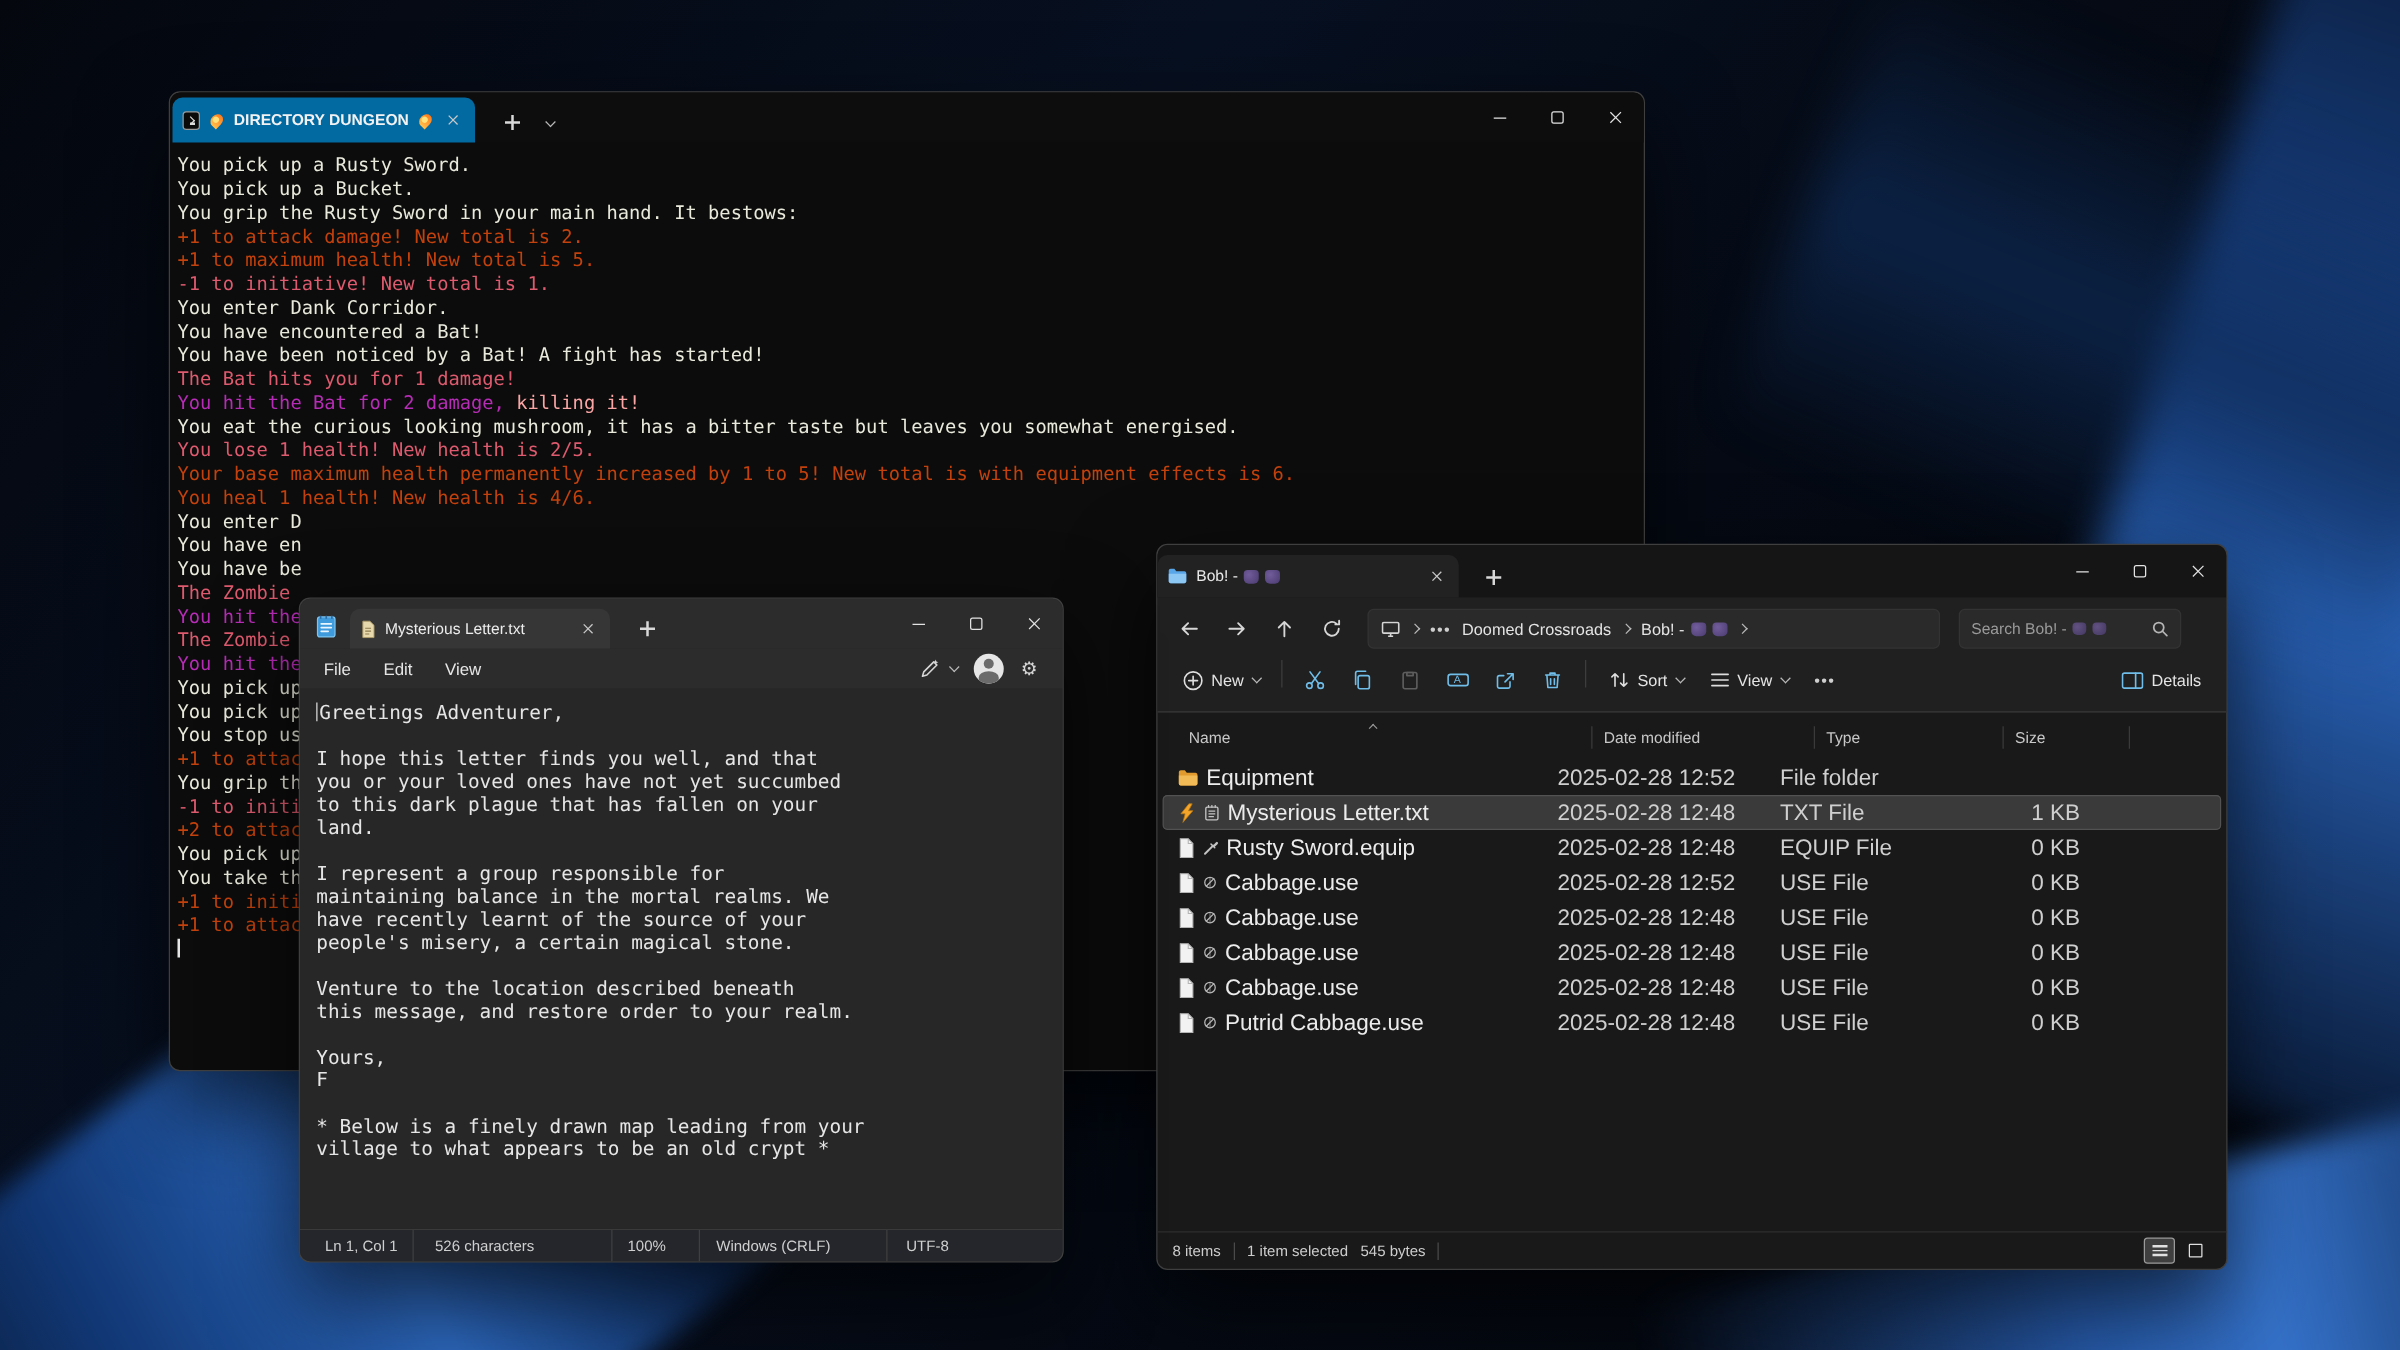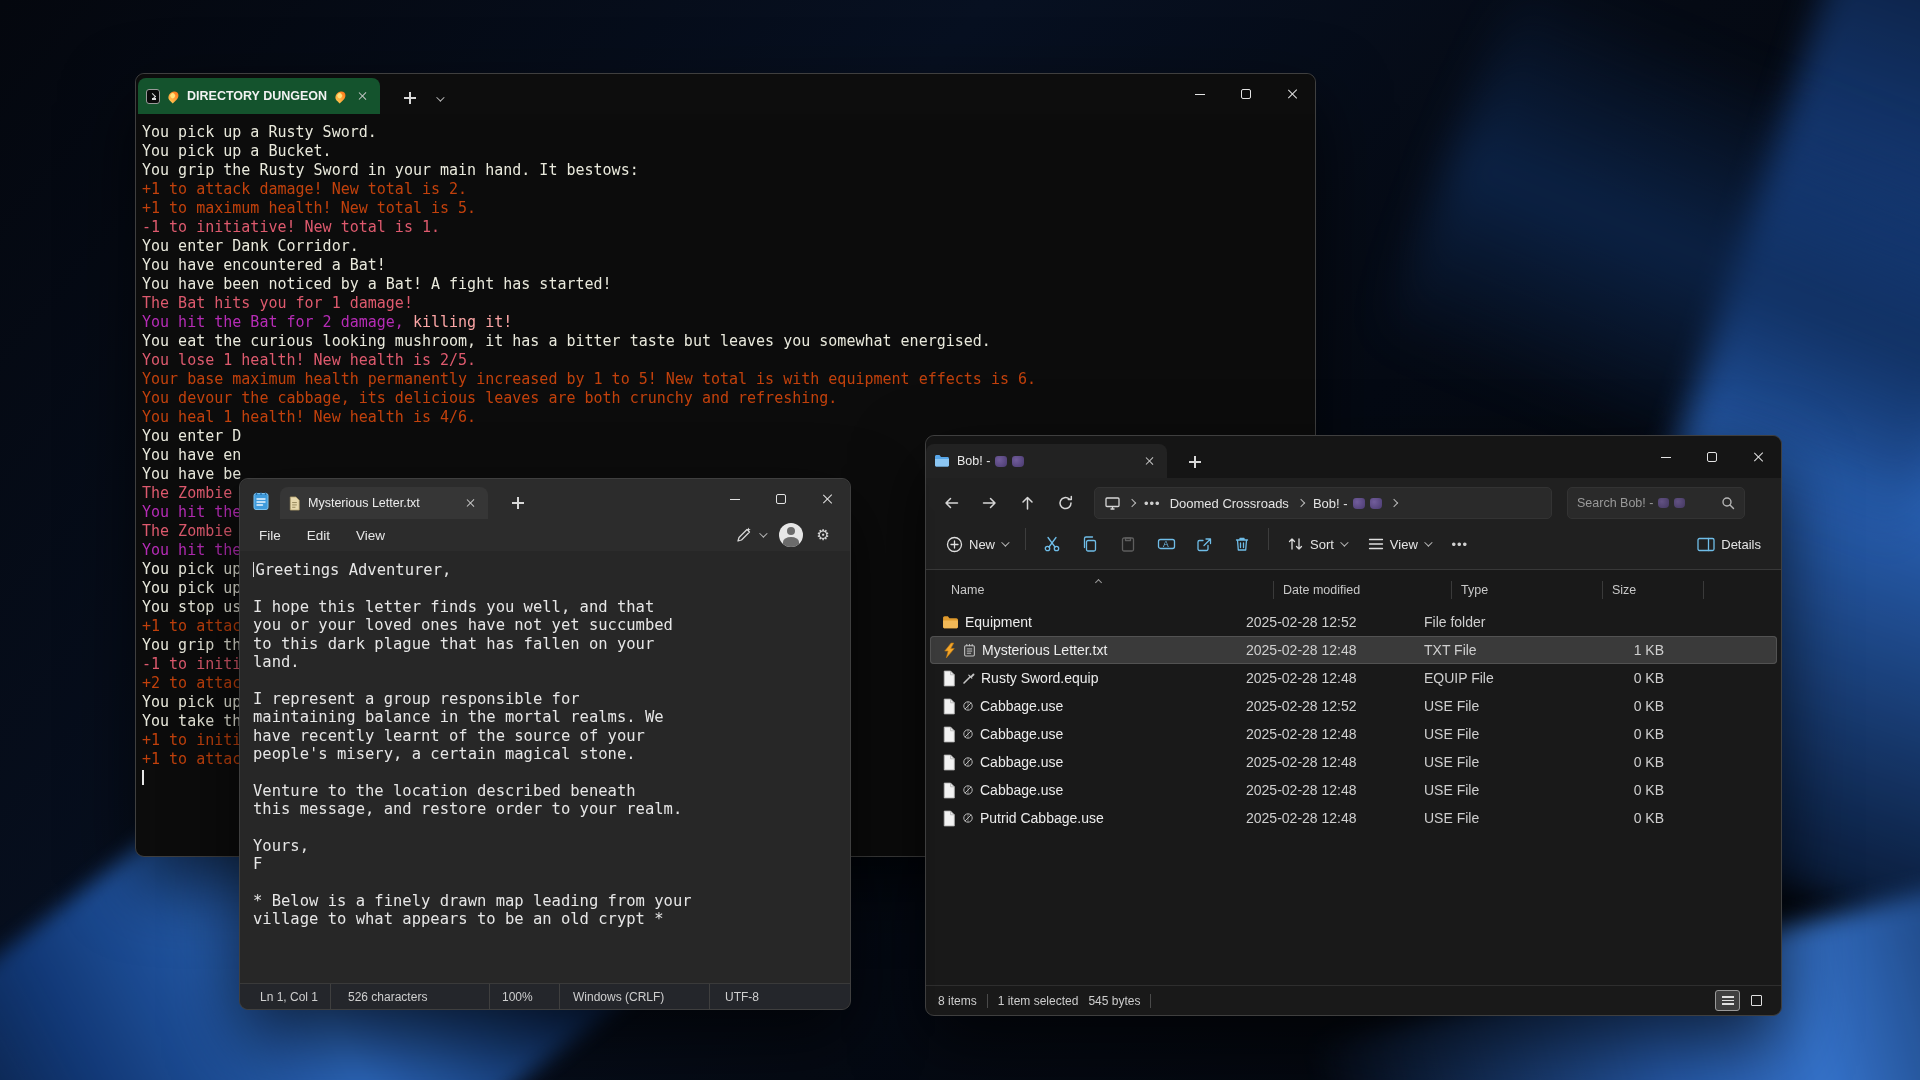--- a/index.html
+++ b/index.html
@@ -26,21 +26,21 @@
   .glyph-close{position:relative;width:12px;height:12px}
   .glyph-close::before,.glyph-close::after{content:"";position:absolute;left:5.5px;top:0;width:1.2px;height:12px;background:#e3e3e3}
   .glyph-close::before{transform:rotate(45deg)}.glyph-close::after{transform:rotate(-45deg)}
   .chev{display:inline-block;width:6px;height:6px;border-right:1.4px solid #b9b9b9;border-bottom:1.4px solid #b9b9b9}
   .chev-down{transform:rotate(45deg) translateY(-2px)}
   .chev-right{transform:rotate(-45deg)}
   .chev-up{transform:rotate(-135deg)}
   
   .term{left:135px;top:73px;width:1181px;height:784px;background:#0c0c0c;z-index:1}
   .term-tabbar{height:40px;display:flex;align-items:flex-end;background:#0d0d0d;border-radius:9px 9px 0 0}
-  .term-tab{margin:0 0 0 2px;width:242px;height:36px;background:#14532d;border-radius:8px 8px 0 0;display:flex;align-items:center;padding:0 8px;gap:7px}
+  .term-tab{margin:0 0 0 2px;width:242px;height:36px;background:#0369a1;border-radius:8px 8px 0 0;display:flex;align-items:center;padding:0 8px;gap:7px}
   .cmd-ic{width:17px;height:15px;border:1px solid #9a9a9a;border-radius:3px;background:#0a0a0a;position:relative}
   .cmd-ic::before{content:"";position:absolute;left:3px;top:4px;width:4px;height:4px;border-left:1.3px solid #dcdcdc;border-bottom:1.3px solid #dcdcdc;transform:rotate(-135deg)}
   .cmd-ic::after{content:"";position:absolute;right:3px;bottom:3px;width:4px;height:1.2px;background:#dcdcdc}
   .flame{position:relative;width:11px;height:11px;background:linear-gradient(#ffc04d,#ff7a1a);border-radius:0 50% 50% 50%;transform:rotate(-135deg);margin:0 2px}
   .flame::after{content:"";position:absolute;left:3px;top:3px;width:5px;height:5px;border-radius:50%;background:#ffe27a}
   .term-tab-title{font-size:12.5px;font-weight:bold;color:#f2f2f2;white-space:nowrap;flex:1;text-align:center}
   .tab-x{position:relative;width:18px;height:18px;flex:0 0 auto}
   .tab-x::before,.tab-x::after{content:"";position:absolute;left:8.4px;top:4px;width:1.1px;height:10px;background:#c9c9c9}
   .tab-x::before{transform:rotate(45deg)}.tab-x::after{transform:rotate(-45deg)}
   .term-plus{margin-left:22px;margin-bottom:8px;position:relative;width:16px;height:16px}
@@ -78,21 +78,21 @@
   .ico-blue{stroke:#6fbde8;fill:none;stroke-width:1.3;stroke-linecap:round;stroke-linejoin:round}
   .ico-dim{stroke:#5e5e5e;fill:none;stroke-width:1.3;stroke-linecap:round;stroke-linejoin:round}
   .ico-wht{stroke:#dedede;fill:none;stroke-width:1.3;stroke-linecap:round;stroke-linejoin:round}
   .fx-details-btn{margin-left:auto}
   .fx-header{height:32px;margin-top:4px;display:grid;grid-template-columns:332px 178px 151px 101px;align-items:center;padding-left:16px;font-size:12.5px;color:#c8c8c8;position:relative}
   .fx-header>div{padding-left:9px;border-right:1px solid #3a3a3a;height:18px;display:flex;align-items:center}
   .fx-header>div:first-child{padding-left:9px}
   .sortcaret{position:absolute;left:170px;top:0px}
   .sortcaret .chev{border-color:#9a9a9a;width:5px;height:5px}
   .fx-list{flex:1;padding-top:2px}
-  .fx-row{display:grid;grid-template-columns:304px 178px 151px 101px;align-items:center;height:28px;margin:0 4px;padding-left:12px;border-radius:4px;font-size:14px;color:#cfcfcf}
+  .fx-row{display:grid;grid-template-columns:304px 178px 151px 101px;align-items:center;height:28px;margin:0 4px;padding-left:12px;border-radius:4px;font-size:18px;color:#cfcfcf}
   .fx-row.selected{background:#3a3a3a;box-shadow:inset 0 0 0 1px #525252}
   .fx-namecell{display:flex;align-items:center;gap:6px;color:#ececec;overflow:hidden;white-space:nowrap}
   .fx-icon,.fx-glyph{display:inline-flex;align-items:center}
   .fx-size{text-align:right;padding-right:12px}
   .fx-statusbar{height:30px;border-top:1px solid #2e2e2e;display:flex;align-items:center;padding:0 12px;gap:10px;font-size:12px;color:#cdcdcd}
   .st-sep{width:1px;height:14px;background:#4a4a4a}
   .vt{width:25px;height:21px;display:flex;align-items:center;justify-content:center;margin-left:4px}
   .vt.active{background:#3f3f3f;border:1px solid #9a9a9a;border-radius:3px}
   .vt-list{display:flex;flex-direction:column;gap:2px}
   .vt-list i{display:block;width:12px;height:1.6px;background:#e0e0e0}
@@ -165,21 +165,20 @@
         <div class="term-line"><span class="c-green">+1 to maximum health! New total is 5.</span></div>
         <div class="term-line"><span class="c-red">-1 to initiative! New total is 1.</span></div>
         <div class="term-line"><span class="c-white">You enter Dank Corridor.</span></div>
         <div class="term-line"><span class="c-white">You have encountered a Bat!</span></div>
         <div class="term-line"><span class="c-white">You have been noticed by a Bat! A fight has started!</span></div>
         <div class="term-line"><span class="c-red">The Bat hits you for 1 damage!</span></div>
         <div class="term-line"><span class="c-magenta">You hit the Bat for 2 damage, </span><span class="c-yellow">killing it!</span></div>
         <div class="term-line"><span class="c-white">You eat the curious looking mushroom, it has a bitter taste but leaves you somewhat energised.</span></div>
         <div class="term-line"><span class="c-red">You lose 1 health! New health is 2/5.</span></div>
         <div class="term-line"><span class="c-green">Your base maximum health permanently increased by 1 to 5! New total is with equipment effects is 6.</span></div>
-        <div class="term-line"><span class="c-green">You devour the cabbage, its delicious leaves are both crunchy and refreshing.</span></div>
         <div class="term-line"><span class="c-green">You heal 1 health! New health is 4/6.</span></div>
         <div class="term-line"><span class="c-white">You enter D</span></div>
         <div class="term-line"><span class="c-white">You have en</span></div>
         <div class="term-line"><span class="c-white">You have be</span></div>
         <div class="term-line"><span class="c-red">The Zombie</span></div>
         <div class="term-line"><span class="c-magenta">You hit the</span></div>
         <div class="term-line"><span class="c-red">The Zombie</span></div>
         <div class="term-line"><span class="c-magenta">You hit the</span></div>
         <div class="term-line"><span class="c-white">You pick up</span></div>
         <div class="term-line"><span class="c-white">You pick up</span></div>

